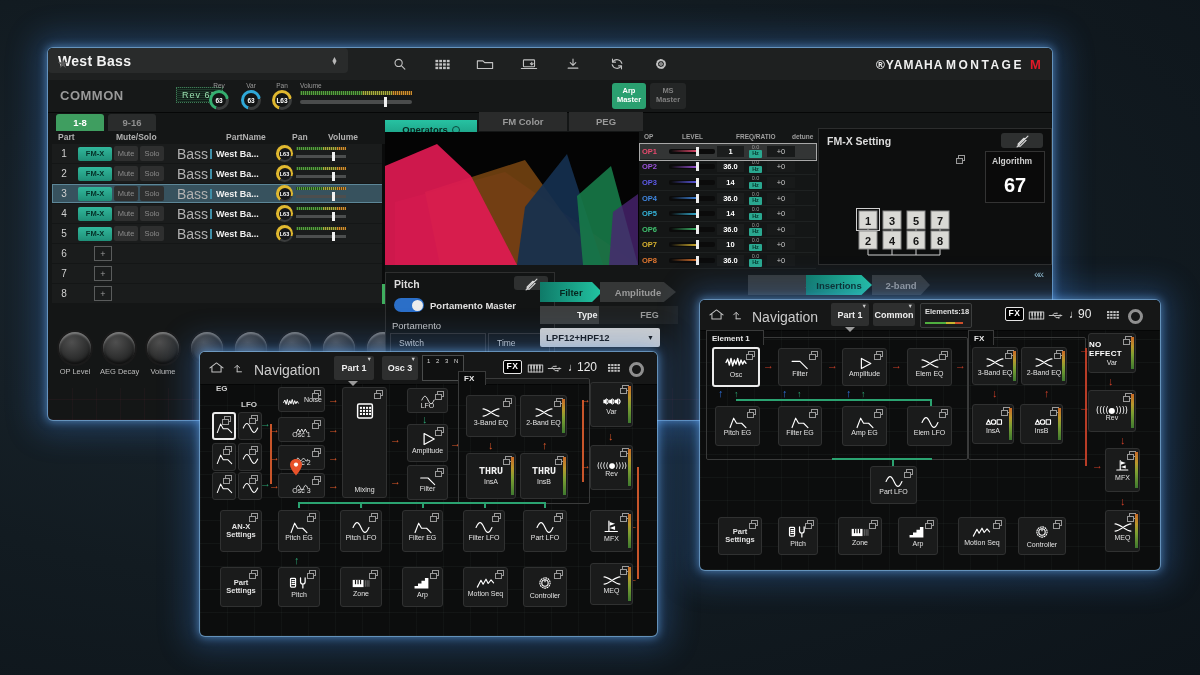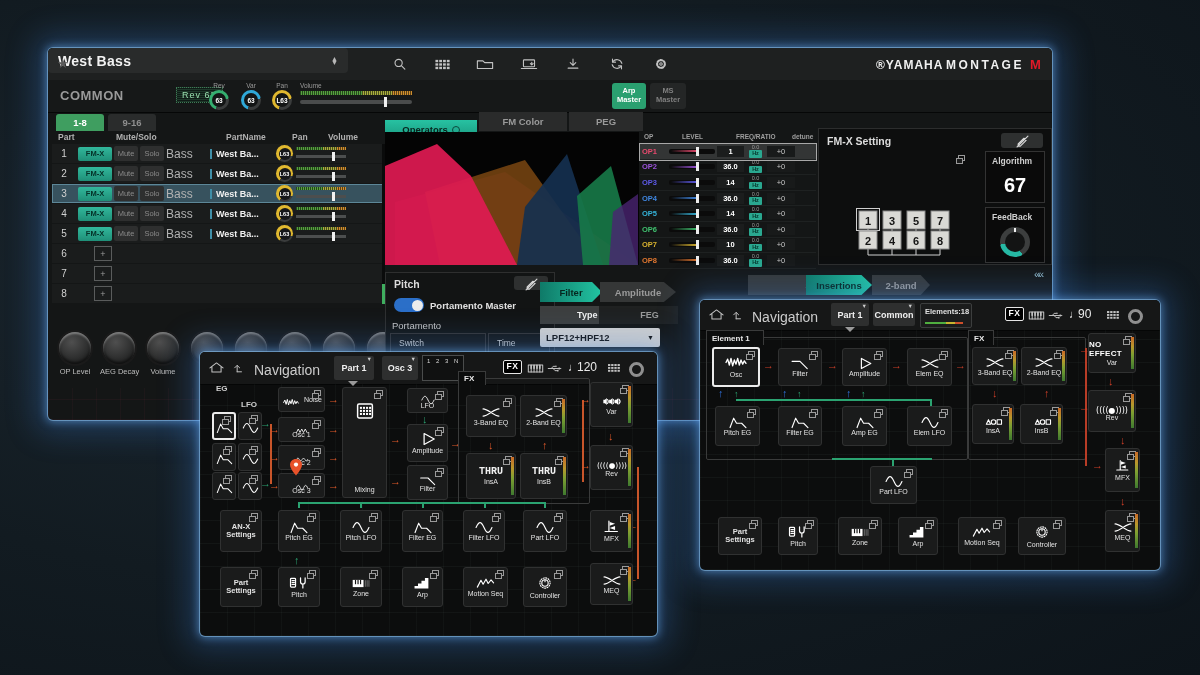--- a/index.html
+++ b/index.html
@@ -71,21 +71,21 @@
   .ptab{position:absolute;width:48px;height:17px;display:flex;align-items:center;justify-content:center;font-size:9.5px;font-weight:bold;border-radius:3px 3px 0 0;}
   #tab18{background:#3f9e60;color:#fff;}
   #tab916{background:#2a2c2c;color:#8f8f8f;}
   .phead{position:absolute;color:#b0b0b0;font-size:8.5px;font-weight:bold;}
   #part-rows{left:4px;top:96px;width:332px;}
   .prow{height:19px;margin-bottom:1px;background:#1a1c1c;display:flex;align-items:center;gap:2px;}
   .prow.psel{background:#37525e;box-shadow:inset 0 0 0 1px #5d8798;}
   .pnum{width:24px;text-align:center;color:#d0d0d0;font-size:10px;}
   .pfmx{width:34px;text-align:center;background:linear-gradient(180deg,#32b89c,#1f8f78);color:#053128;font-size:7.5px;font-weight:bold;border-radius:2px;padding:2.5px 0;}
   .pbtn{width:24px;text-align:center;background:#2e2f2f;color:#8a8a8a;font-size:7.5px;border-radius:2px;padding:3px 0;}
-  .pcat{width:42px;text-align:left;color:#b2b2b2;font-size:12px;}
+  .pcat{width:42px;text-align:right;color:#b2b2b2;font-size:14px;}
   .pname{width:58px;color:#f0f0f0;font-size:9px;font-weight:bold;border-left:2px solid #3f8fa8;padding-left:4px;white-space:nowrap;overflow:hidden;}
   .pknob{width:17px;height:17px;border-radius:50%;display:flex;align-items:center;justify-content:center;
     background:conic-gradient(from 215deg,#e0b82f 0 255deg,#3a3c3c 255deg 360deg);}
   .pknob b{width:12px;height:12px;border-radius:50%;background:#15171a;color:#fff;font-size:5.5px;display:flex;align-items:center;justify-content:center;}
   .pvol{width:52px;height:16px;position:relative;}
   .pmeter{position:absolute;left:1px;top:1px;width:50px;height:3px;background:
       repeating-linear-gradient(90deg, rgba(0,0,0,.55) 0 1px, transparent 1px 2px),
       linear-gradient(90deg,#55a03f 0 55%,#a8ae3f 55% 82%,#cf8f2f 82%);}
   .ptrack{position:absolute;left:1px;top:9px;width:50px;height:3px;background:#4c4e4e;}
   .phandle{position:absolute;left:72%;top:6px;width:3px;height:9px;background:#f2f2f2;}
@@ -540,27 +540,20 @@
     <div class="pencilbtn" style="left:182px;top:4px;width:42px;height:15px;">
         <span class="sicon"><svg viewBox="0 0 20 18">
             <path d="M4 12.5 L12 4.5 L15 7.5 L7 15.5 H4 Z M2.5 16.5 L17.5 1.5"></path>
           </svg></span>
       </div>
     <i class="po" style="top:26px;right:86px;"></i>
     <div class="subbox" style="left:166px;top:22px;width:60px;height:52px;">
       <span class="bl">Algorithm</span>
       <div id="algval">67</div>
     </div>
-    <div class="subbox" style="left:166px;top:78px;width:60px;height:56px;">
-      <span class="bl">FeedBack</span>
-      <div class="knob-fb">
-          <i class="tick"></i>
-          <div class="kc"></div>
-        </div>
-    </div>
     <div class="a" id="alg-diagram" style="left:36px;top:78px;width:100px;height:56px;"><svg viewBox="0 0 100 56" width="100" height="56">
           <g stroke="#cfcfcf" stroke-width="1" fill="none">
             <rect x="1.5" y="1.5" width="23" height="22"></rect>
             <path d="M13 22 V24 M13 42 V48"></path>
             <path d="M37 22 V24 M37 42 V48"></path>
             <path d="M61 22 V24 M61 42 V48"></path>
             <path d="M85 22 V24 M85 42 V48"></path>
             <path d="M13 48 H85"></path>
           </g>
           <rect x="4" y="4" width="18" height="18" fill="#d9d9d5" stroke="#8a8a8a"></rect>

